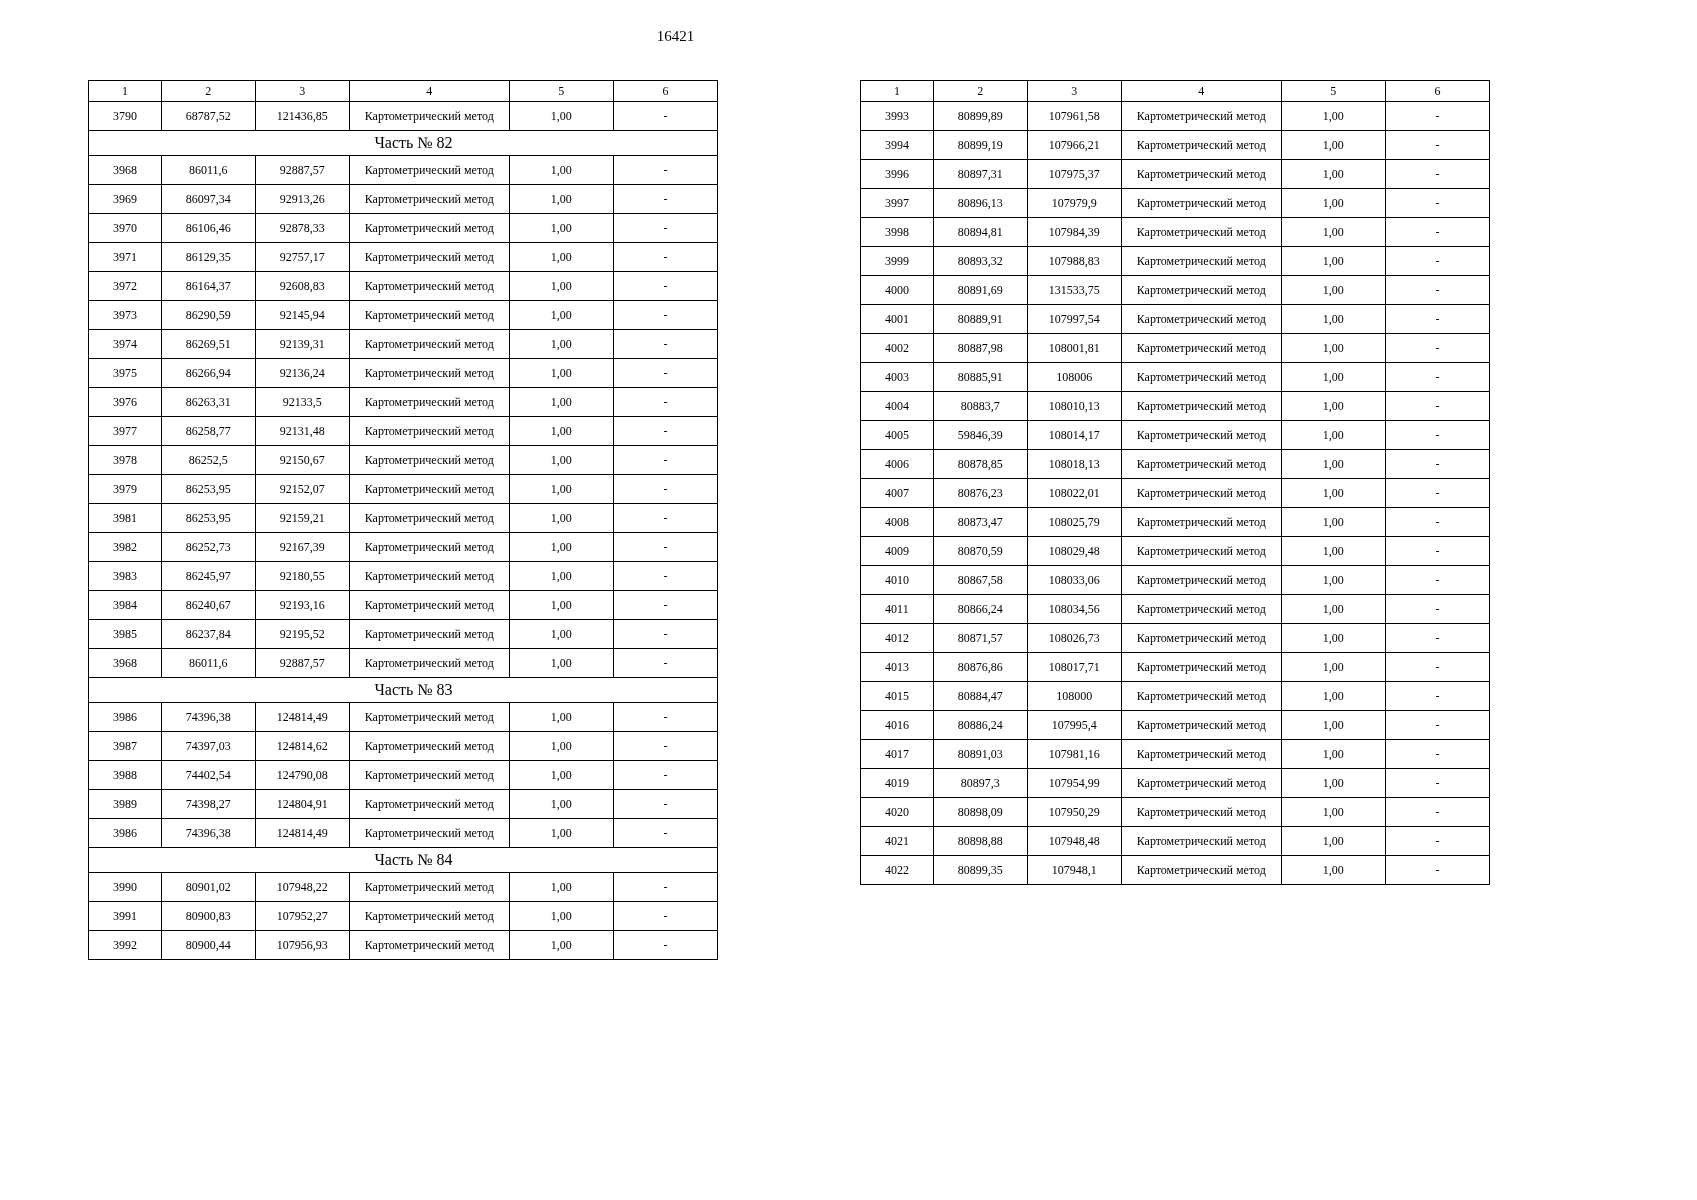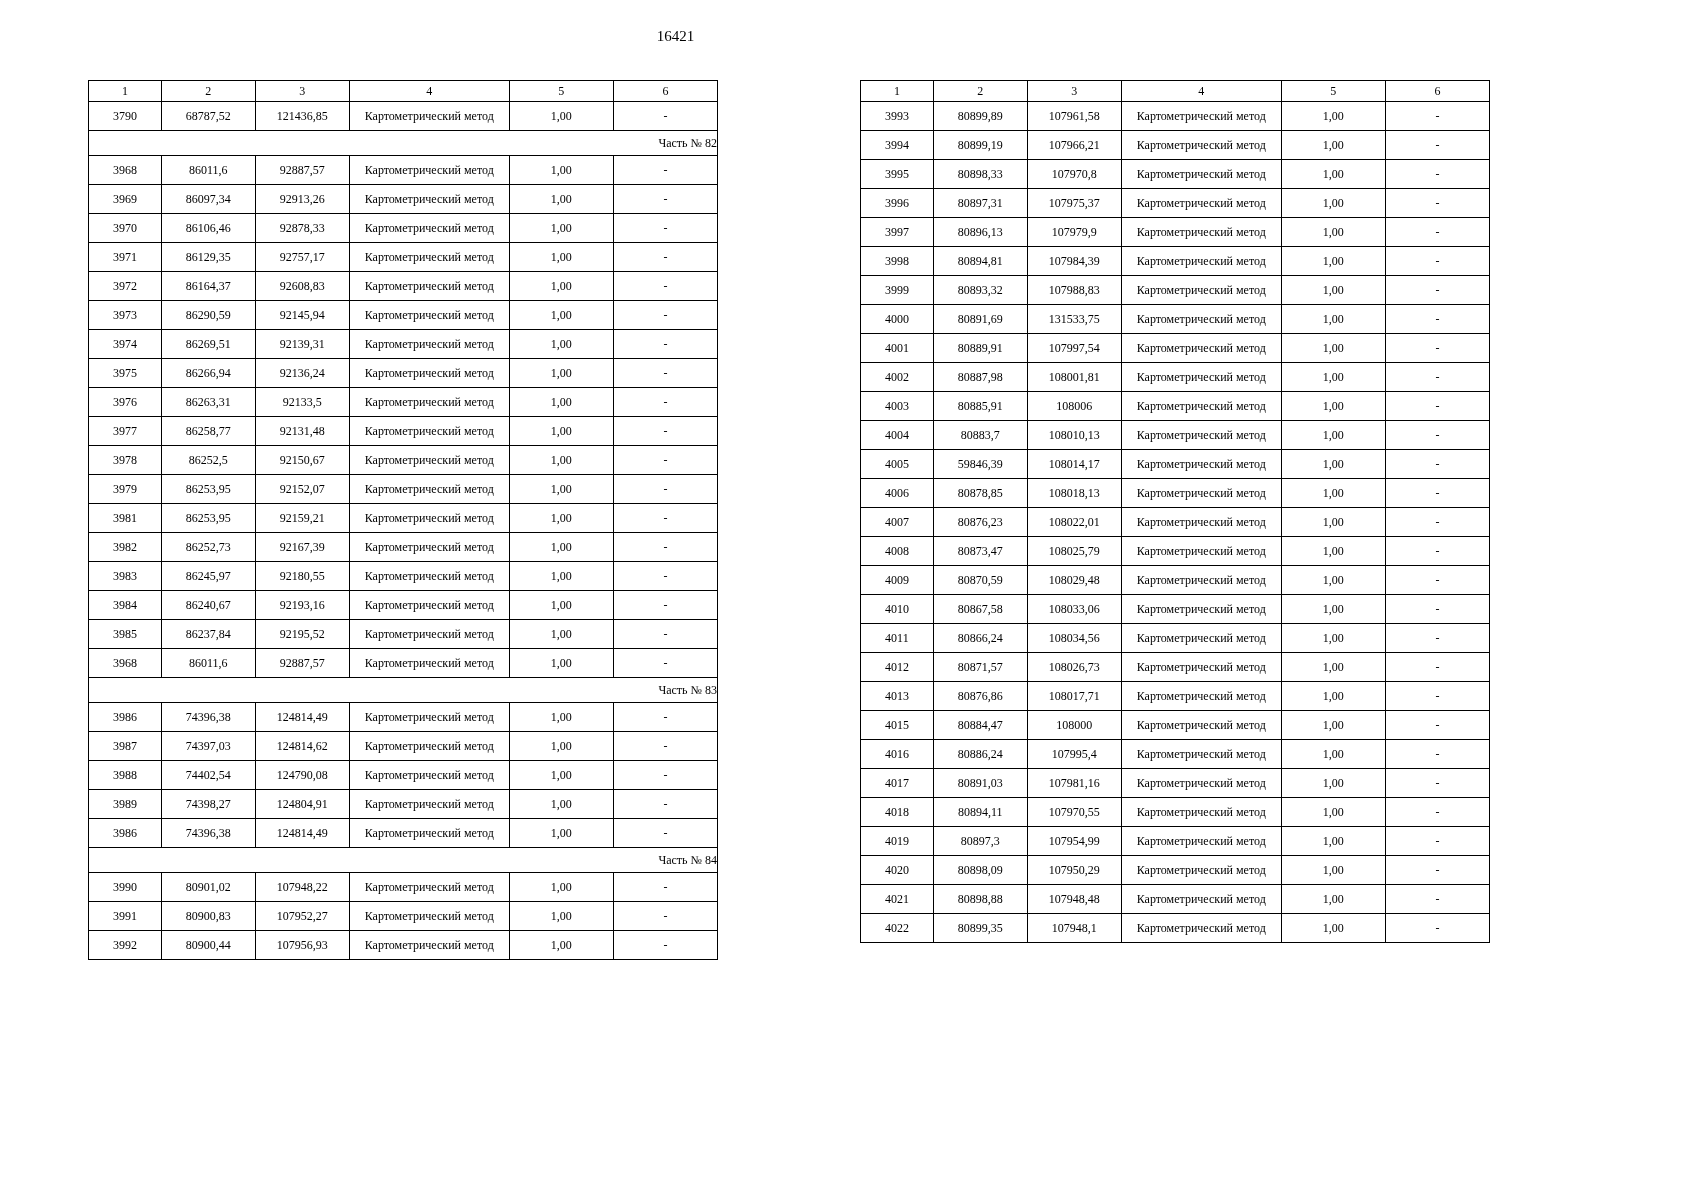--- a/index.html
+++ b/index.html
@@ -64,23 +64,23 @@
   .c2 { width: 93px; }
   .c3 { width: 93px; }
   .c4 { width: 158px; }
   .c5 { width: 103px; }
   .c6 { width: 103px; }
 
   td.method {
     font-size: 10.5px;
   }
   tr.section-row td {
-    text-align: right;
+    text-align: center;
     padding-left: 21px;
-    font-size: 12px;
+    font-size: 16px;
     height: 24px;
   }
   td.dash { font-size: 12px; }
 </style>
 </head>
 <body>
 
 <div class="page-number">16421</div>
 
 <div class="columns">
@@ -366,28 +366,20 @@
           </tr>
           <tr>
             <td>3994</td>
             <td>80899,19</td>
             <td>107966,21</td>
             <td class="method">Картометрический метод</td>
             <td>1,00</td>
             <td class="dash">-</td>
           </tr>
           <tr>
-            <td>3995</td>
-            <td>80898,33</td>
-            <td>107970,8</td>
-            <td class="method">Картометрический метод</td>
-            <td>1,00</td>
-            <td class="dash">-</td>
-          </tr>
-          <tr>
             <td>3996</td>
             <td>80897,31</td>
             <td>107975,37</td>
             <td class="method">Картометрический метод</td>
             <td>1,00</td>
             <td class="dash">-</td>
           </tr>
           <tr>
             <td>3997</td>
             <td>80896,13</td>
@@ -542,28 +534,20 @@
           </tr>
           <tr>
             <td>4017</td>
             <td>80891,03</td>
             <td>107981,16</td>
             <td class="method">Картометрический метод</td>
             <td>1,00</td>
             <td class="dash">-</td>
           </tr>
           <tr>
-            <td>4018</td>
-            <td>80894,11</td>
-            <td>107970,55</td>
-            <td class="method">Картометрический метод</td>
-            <td>1,00</td>
-            <td class="dash">-</td>
-          </tr>
-          <tr>
             <td>4019</td>
             <td>80897,3</td>
             <td>107954,99</td>
             <td class="method">Картометрический метод</td>
             <td>1,00</td>
             <td class="dash">-</td>
           </tr>
           <tr>
             <td>4020</td>
             <td>80898,09</td>

